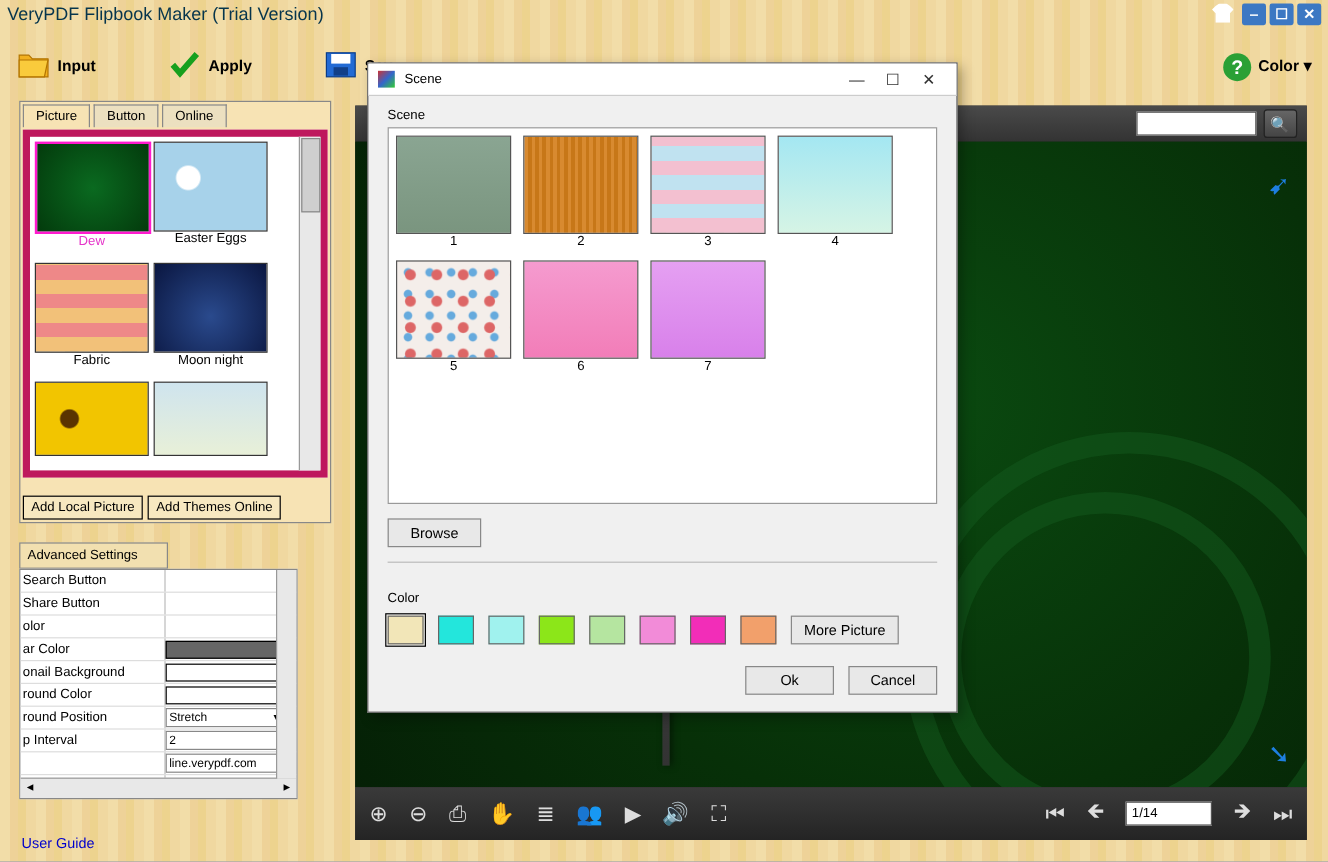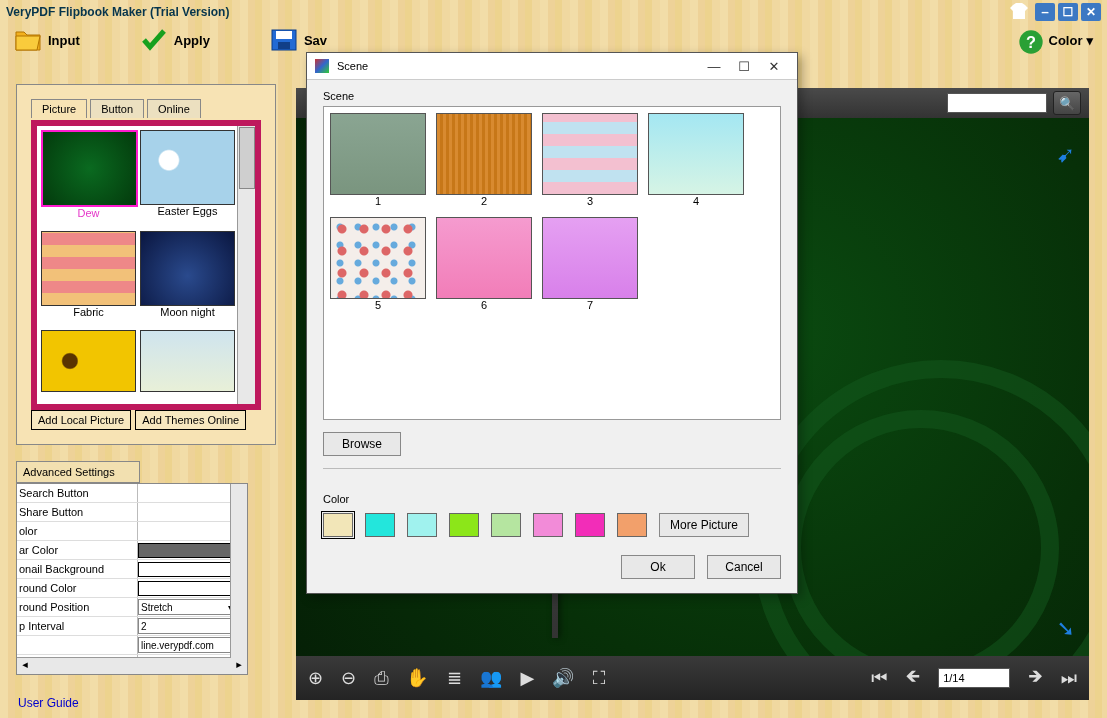--- a/index.html
+++ b/index.html
@@ -1,40 +1,40 @@
 <!DOCTYPE html>
 <html><head>
 <meta charset="utf-8">
 <style>
 body{margin:0;padding:0;font-family:"Microsoft Sans Serif",Tahoma,sans-serif;font-size:11px;background:#fff;width:1107px;height:718px;overflow:hidden;position:relative}
 .app{width:1107px;height:718px;background:linear-gradient(90deg,#f2dda8,#eed298,#f0d8a0,#ead08f,#f2dda8,#e9cd8c,#f2dda8);position:relative}
 .wood{background:repeating-linear-gradient(90deg,#f2dda8 0 8px,#eed298 8px 15px,#edd38e 15px 22px,#f0d8a0 22px 30px)}
 .titlebar{display:flex;align-items:center;padding:2px 6px;height:20px}
-.title{font-weight:bold;color:#06354c;font-size:12px}
+.title{font-weight:normal;color:#06354c;font-size:15px}
 .winbtns{margin-left:auto;display:flex;gap:3px}
 .winbtn{width:20px;height:18px;display:flex;align-items:center;justify-content:center;font-weight:bold;color:#fff;border-radius:2px;cursor:pointer;font-size:12px}
 .min{background:#3c78c3}.max{background:#3c78c3}.close{background:#3c78c3}
 .shirt{width:18px;height:16px;margin-right:4px}
-.toolbar{display:flex;align-items:flex-start;padding:4px 14px;height:38px}
+.toolbar{display:flex;align-items:flex-end;padding:4px 14px;height:38px}
 .tbtn{display:flex;align-items:center;gap:6px;margin-right:60px;font-weight:bold;font-size:13px;color:#000}
 .tico{width:28px;height:24px}
 .helpwrap{margin-left:auto;display:flex;align-items:center;gap:4px;font-weight:bold;font-size:13px}
 .leftcol{position:absolute;left:16px;top:84px;width:260px}
-.panel{background:#f7e3b4;border:1px solid #888;padding:14px;margin-bottom:10px}
+.panel{background:#f7e3b4;border:1px solid #888;padding:2px;margin-bottom:10px}
 .tabs{display:flex;gap:3px;margin-bottom:2px}
 .tab{background:#ece0c0;border:1px solid #888;border-bottom:none;padding:3px 10px;font-size:11px;cursor:pointer}
 .tab.active{background:#f7e3b4}
 .thumbs{display:flex;flex-wrap:wrap;gap:4px;background:#fff;border:6px solid #be185d;padding:4px;position:relative;height:270px}
 .thumb{width:95px;text-align:center;font-size:11px}
 .thumb .pic{width:93px;height:73px;border:1px solid #333}
 .thumb.sel .pic{border:2px solid #ff1acf}
 .thumb.sel .lbl{color:#e535c9}
 .sbv{position:absolute;right:0;top:0;width:17px;height:100%;background:#e8e8e8;border-left:1px solid #999}
 .sbv .th{position:absolute;left:1px;top:1px;width:14px;height:60px;background:#cfcfcf;border:1px solid #888}
-.btnrow{display:flex;gap:4px;margin-top:0}
+.btnrow{display:flex;gap:4px;margin-top:15px}
 .lbtn{background:#f7e8c0;border:1px solid #000;padding:3px 6px;font-size:11px;cursor:pointer}
 .advtitle{border:1px solid #888;background:#f2e0b0;padding:4px 6px;width:110px;font-size:11px;margin-top:16px}
 .settings{background:#fff;border:1px solid #888;width:230px;height:190px;position:relative;overflow:hidden}
 .srow{display:flex;align-items:center;height:18px;border-bottom:1px solid #ddd}
 .sl{width:118px;padding-left:2px;overflow:hidden;white-space:nowrap;font-size:11px}
 .sv{flex:1;border-left:1px solid #bbb;height:18px;display:flex;align-items:center}
 .swatch{width:95px;height:13px;border:1px solid #000}
 .drop{background:#fff;border:1px solid #888;height:14px;width:92px;display:flex;align-items:center;padding:0 2px;font-size:10px;justify-content:space-between}
 .guide{position:absolute;bottom:8px;left:18px;color:#0000cc;font-size:12px}
 .preview{position:absolute;left:296px;top:88px;right:18px;bottom:18px;background:#262626}

